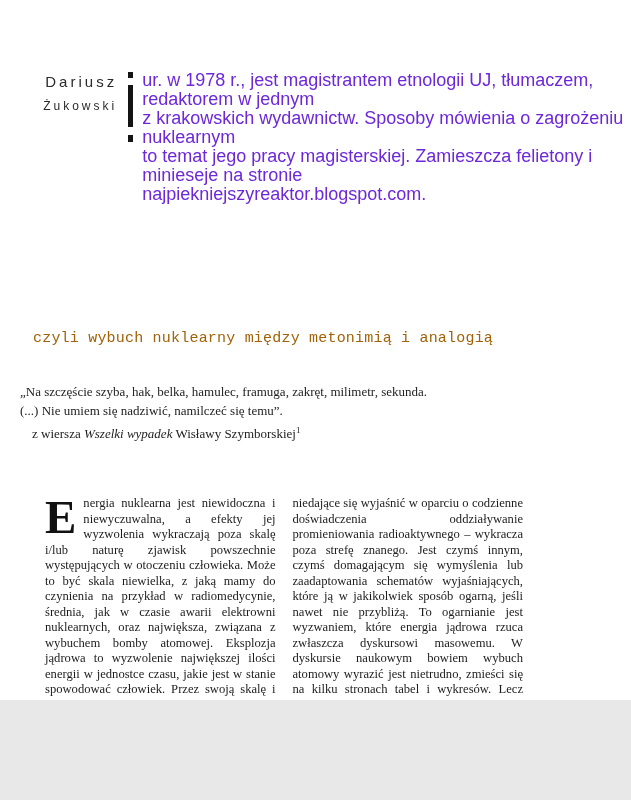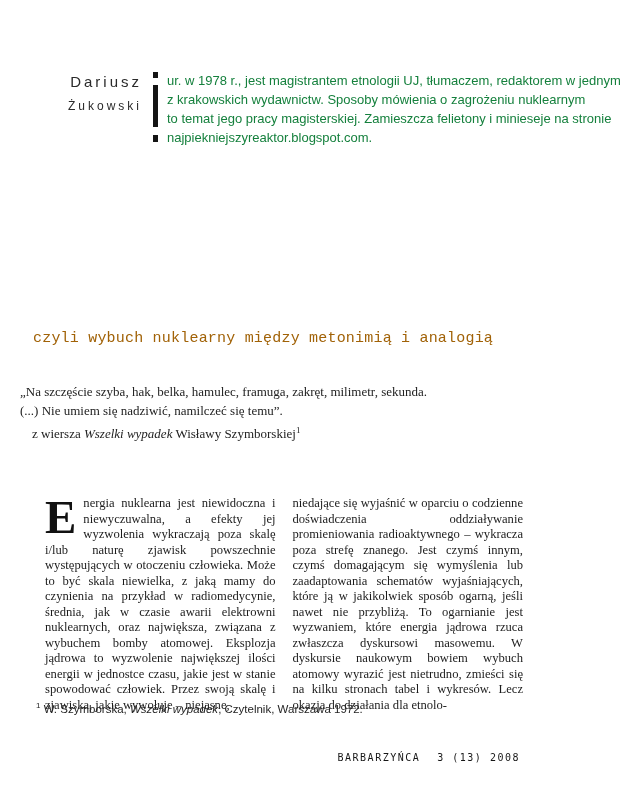--- a/index.html
+++ b/index.html
@@ -1,19 +1,19 @@
 <!DOCTYPE html>
 <html lang="pl"><head>
 <meta charset="utf-8">
 <style>
   html, body { margin: 0; padding: 0; background: #e8e8e8; }
   .page {
     position: relative;
     width: 631px;
-    height: 800px;
+    height: 700px;
     margin: 0 auto;
     background: #ffffff;
     overflow: hidden;
     color: #1b1b1b;
     font-family: "Liberation Serif", serif;
   }
 
   
   .author-block {
     position: absolute;
@@ -45,23 +45,23 @@
     margin: 2px 9px 0 11px;
     display: flex;
     flex-direction: column;
   }
   .author-divider .seg { background: #141414; width: 5px; }
   .author-divider .seg1 { height: 6px; margin-bottom: 7px; }
   .author-divider .seg2 { height: 42px; margin-bottom: 8px; }
   .author-divider .seg3 { height: 7px; }
   .author-bio {
     font-family: "Liberation Sans", sans-serif;
-    font-size: 13px;
+    font-size: 18px;
     line-height: 19px;
-    color: #15803d;
+    color: #6d28d9;
     padding-top: 1px;
   }
 
   
   .article-title {
     position: absolute;
     left: 33px;
     top: 181px;
     margin: 0;
     font-family: "Liberation Sans", sans-serif;

